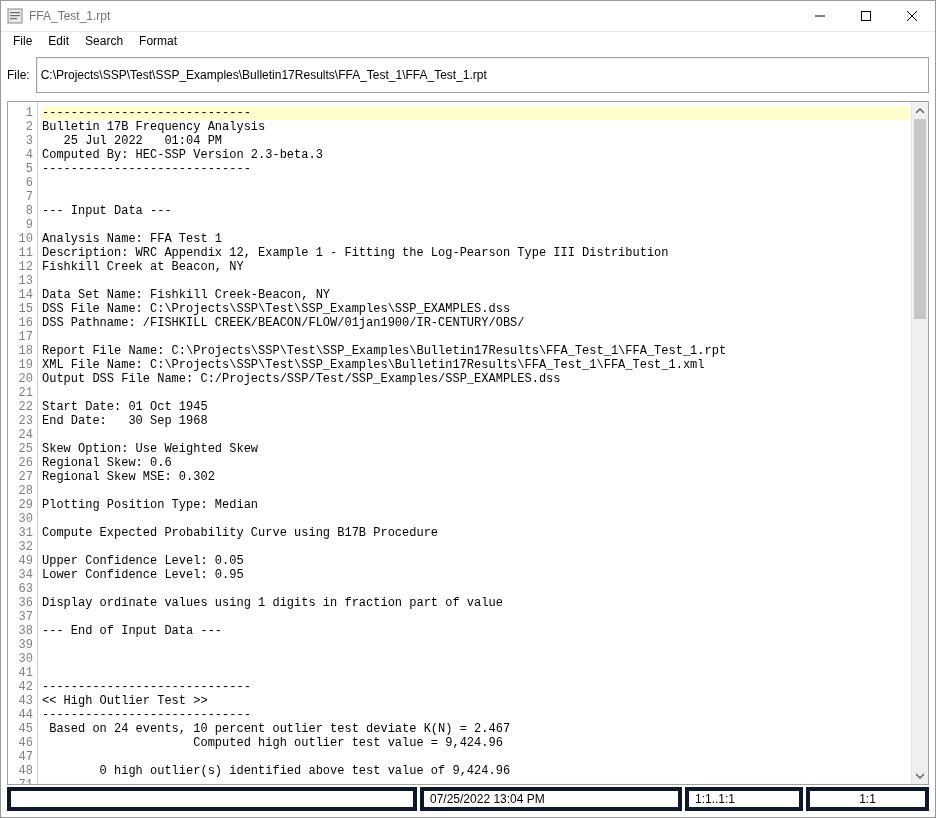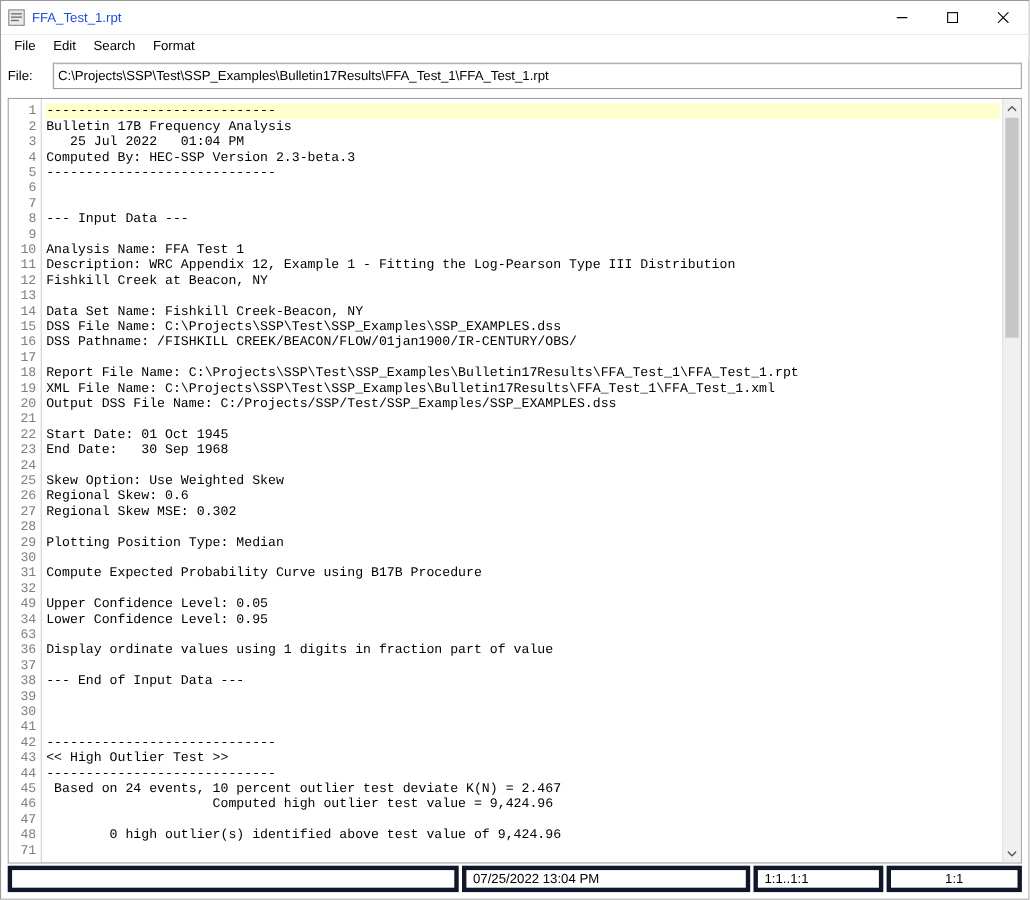--- a/index.html
+++ b/index.html
@@ -23,21 +23,21 @@
     padding-left: 6px;
     background: #fff;
     border-bottom: 1px solid #e8e8e8;
   }
   .app-icon {
     width: 16px; height: 16px;
     margin-right: 6px;
     display: inline-flex; align-items: center; justify-content: center;
   }
   .app-icon svg { width: 16px; height: 16px; }
-  .title-text { flex: 0 0 auto; font-size: 12px; color: #1d4ed8; }
+  .title-text { flex: 0 0 auto; font-size: 12px; color: #737373; }
   .titlebar-spacer { flex: 1; }
   .win-btn {
     width: 46px; height: 30px;
     display: flex; align-items: center; justify-content: center;
     color: #000;
   }
   .win-btn svg { width: 10px; height: 10px; stroke: #000; stroke-width: 1; fill: none; }
 
   .menubar {
     height: 22px;
@@ -46,26 +46,26 @@
     background: #fff;
   }
   .menu-item {
     padding: 2px 8px;
     font-size: 12px;
   }
 
   .file-row {
     display: flex; align-items: center;
     padding: 3px 6px 4px 6px;
-    gap: 18px;
+    gap: 6px;
   }
   .file-label { font-size: 12px; }
   .file-input {
     flex: 1;
-    height: 24px;
+    height: 36px;
     border: 1px solid #a0a0a0;
     background: #fff;
     padding: 1px 4px;
     font-family: "Segoe UI", Tahoma, sans-serif;
     font-size: 12px;
     box-shadow: inset 1px 1px 0 rgba(0,0,0,0.06);
   }
 
   .editor-outer {
     flex: 1;

